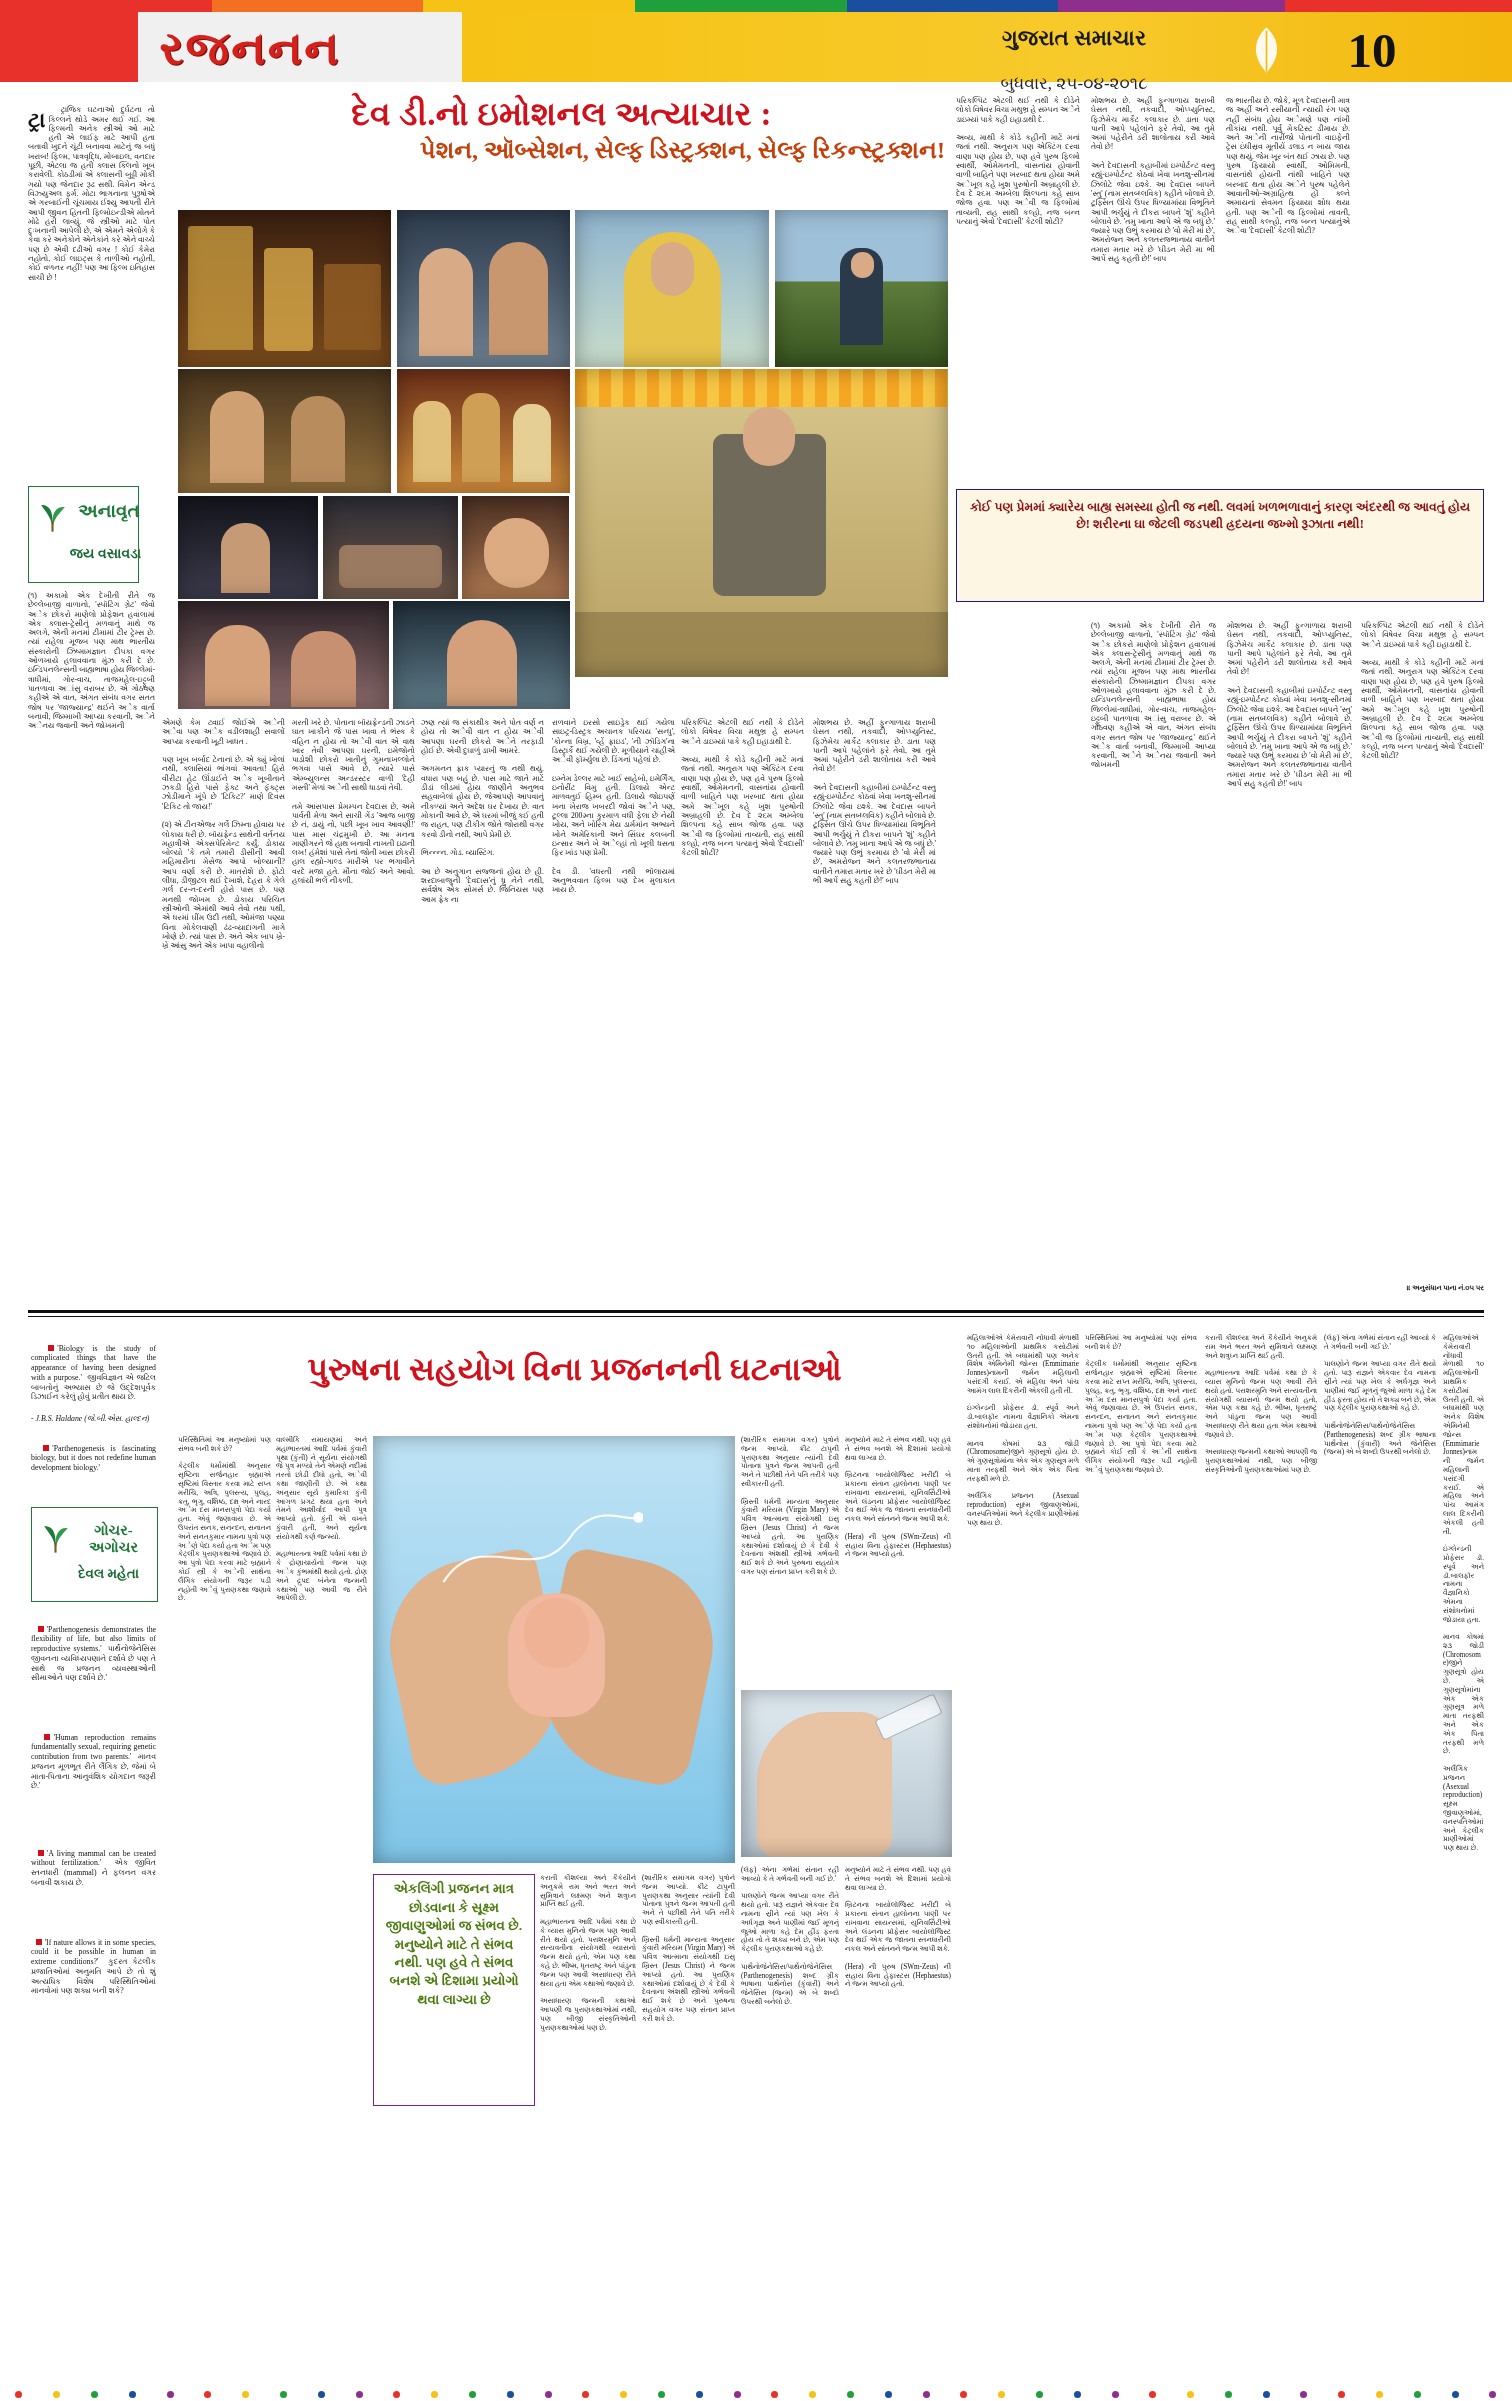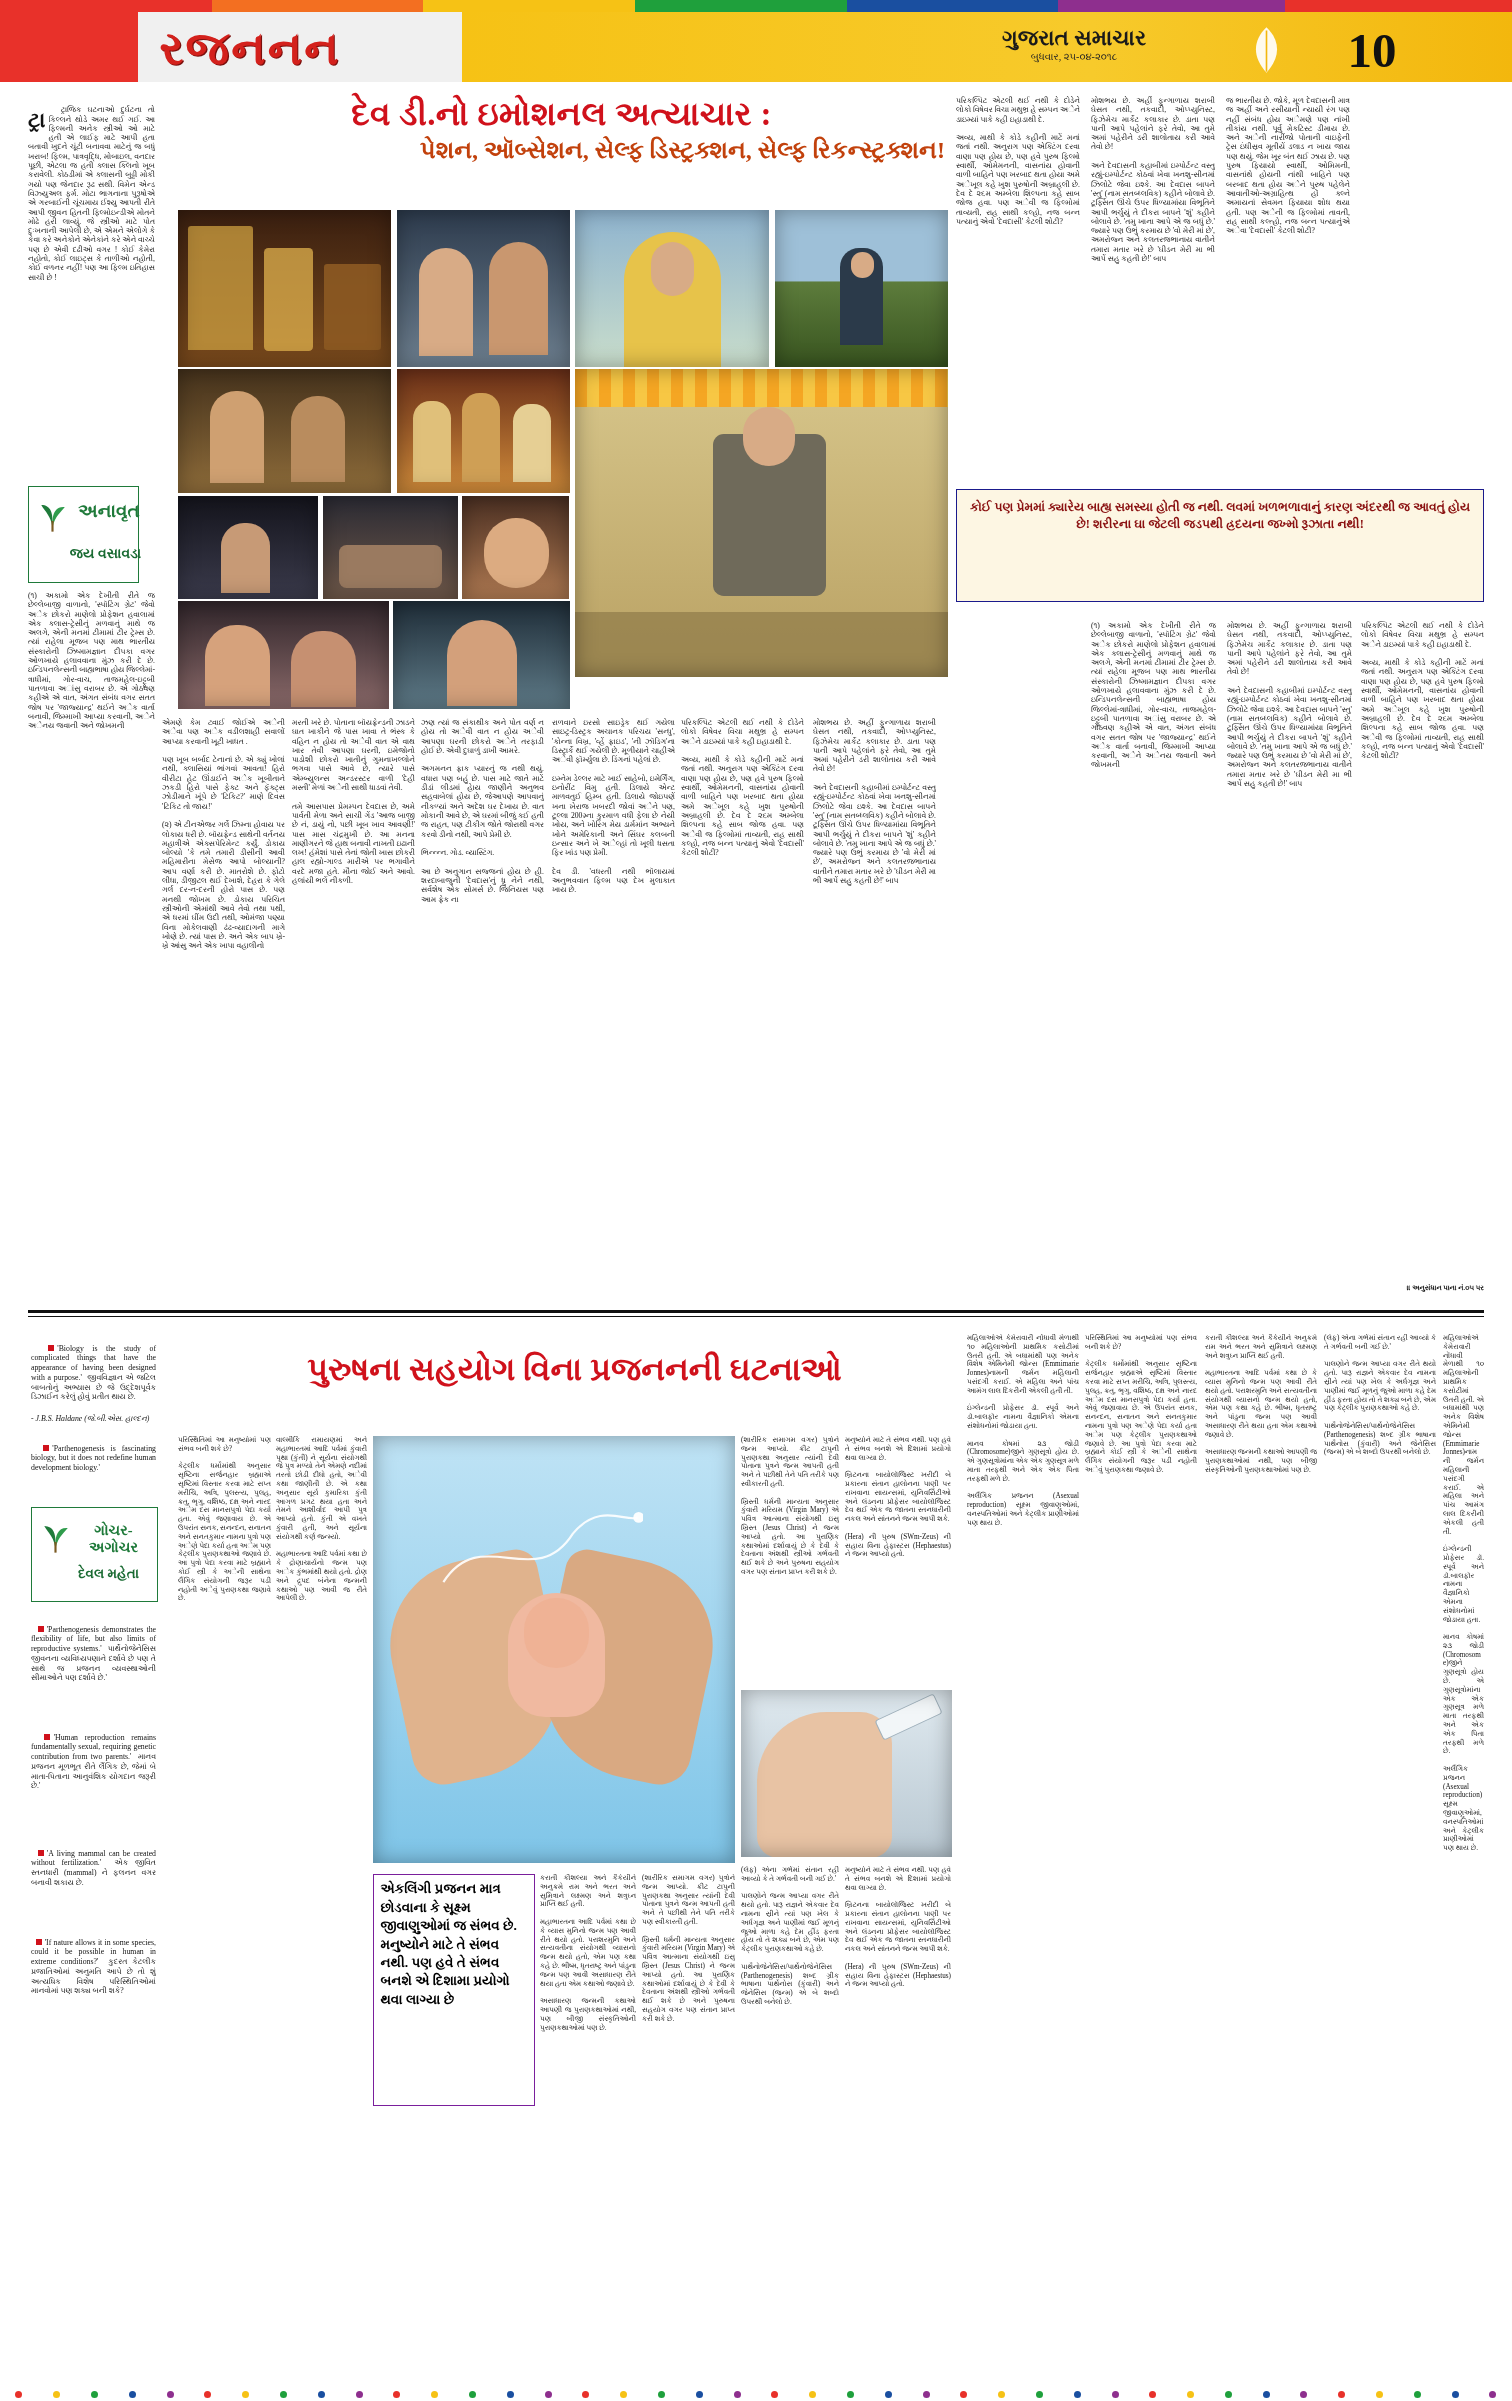--- a/index.html
+++ b/index.html
@@ -24,22 +24,22 @@
   .mh-logo-text {
     position:absolute; left:21.6px; top:9.7px;
     font-family:"Liberation Serif", serif; font-weight:bold;
     font-size:46px; color:#d4211c; letter-spacing:2.2px;
     text-shadow: 1.1px 1.1px 0 #7a0f0c;
   }
   .mh-yellow { position:absolute; left:462px; top:0; width:1050px; height:70px;
      background:linear-gradient(90deg,#f6c215 0%, #f7ca2b 60%, #f3b70d 100%); }
   .mh-paper-name { position:absolute; left:950px; top:14px; width:248px; text-align:center;
      font-family:"Liberation Serif", serif; font-weight:bold; font-size:21.6px; color:#1a1a1a; }
-  .mh-date { position:absolute; left:950px; top:39px; width:248px; text-align:center;
-     font-family:"Liberation Serif", serif; font-size:10px; color:#222; }
+  .mh-date { position:absolute; left:950px; top:62px; width:248px; text-align:center;
+     font-family:"Liberation Serif", serif; font-size:17px; color:#222; }
   .mh-leaf { position:absolute; left:1242px; top:12px; width:49px; height:52px; }
   .mh-pageno { position:absolute; left:1318px; top:9.7px; width:108px; text-align:center;
      font-family:"Liberation Serif", serif; font-weight:bold; font-size:49px; color:#111; }
 
   
   .col {
     position:absolute;
     font-family:"Liberation Serif", serif;
     font-size:7.7px;
     line-height:9.3px;
@@ -85,22 +85,22 @@
   .feat-hl .l2 { font-family:"Liberation Serif", serif; font-weight:bold; color:#1a1a8c;
                  font-size:28px; line-height:36px; text-align:center; margin-top:3.2px; }
 
   
   .note { position:absolute; font-family:"Liberation Serif", serif; font-size:7.8px; line-height:9.7px; color:#111; text-align:justify; white-space:pre-wrap;}
   .note .sq { display:inline-block; width:6px; height:6px; background:#d0111b; margin-right:3.2px; }
   .note .attrib { display:block; text-align:left; font-style:italic; margin-top:2.2px; }
 
   
   .purple-box { position:absolute; border:1.6px solid #7a1f9c; background:#fff; padding:5.4px 6.5px; }
-  .purple-box p { margin:0; font-family:"Liberation Serif", serif; font-weight:bold; color:#000000;
-                  font-size:13.5px; line-height:18.4px; text-align:left; }
+  .purple-box p { margin:0; font-family:"Liberation Serif", serif; font-weight:bold; color:#4d7c0f;
+                  font-size:13.5px; line-height:18.4px; text-align:center; }
 
   
   .dots { position:absolute; left:0; bottom:0; width:1512px; height:14px; display:flex; align-items:center; }
   .dots .seg { height:14px; flex:1; display:flex; align-items:center; justify-content:space-around; }
   .dot { width:7px; height:7px; border-radius:50%; }
 
   .credit { position:absolute; font-family:"Liberation Serif", serif; font-size:7px; color:#111; }
   .vig { position:absolute; inset:0; box-shadow: inset 0 0 21.6px rgba(0,0,0,.35); }
 </style>
 </head>

